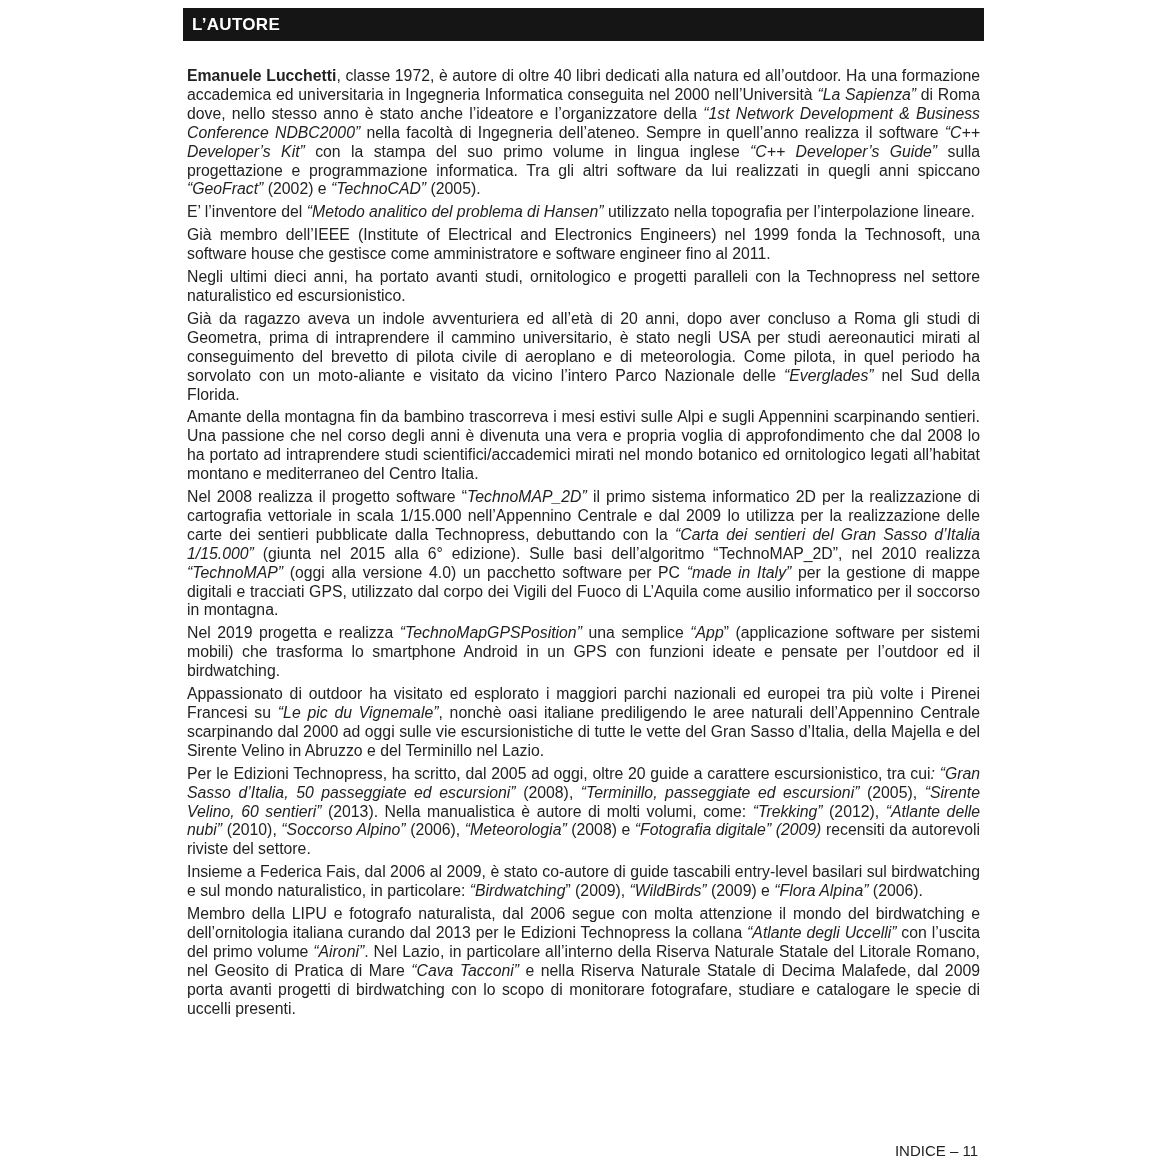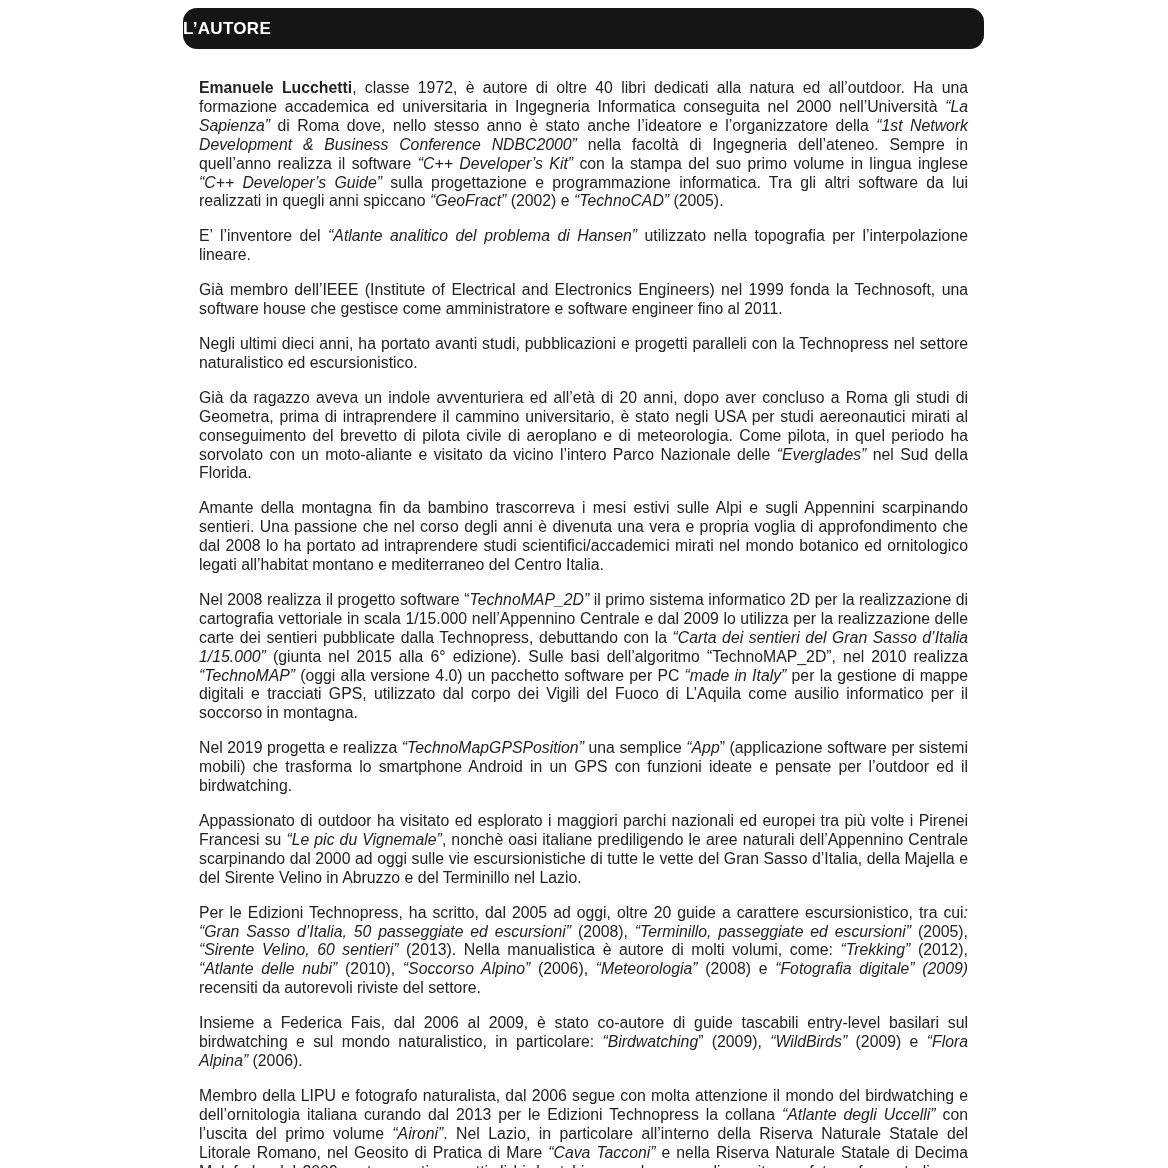--- a/index.html
+++ b/index.html
@@ -10,41 +10,41 @@
     background: var(--page-bg, #ffffff);
     font-family: "Liberation Sans", sans-serif;
     color: var(--text-color, #222222);
     overflow: hidden;
   }
   .titlebar {
     position: absolute;
     left: 183px;
     top: 8px;
     width: 801px;
-    height: 41px;
+    height: 33px;
     background: var(--header-bg, #151515);
     color: var(--header-fg, #ffffff);
     display: flex;
     align-items: center;
     box-sizing: border-box;
+    padding-left: 9px;
     font-size: 17px;
     font-weight: bold;
     letter-spacing: 0.3px;
-    border-radius: 14px;
   }
   .bio {
     position: absolute;
     left: 183px;
     top: 63px;
     width: 801px;
     font-size: 15.8px;
     line-height: 18.9px;
     text-align: justify;
   }
-  .bio p { margin: 16px; }
+  .bio p { margin: 4px; }
   .seg-b { font-weight: bold; }
   .seg-i { font-style: italic; }
   .footer {
     position: absolute;
     left: 183px;
     top: 1142px;
     width: 795px;
     text-align: right;
     font-size: 15px;
   }
@@ -53,27 +53,30 @@
 <body>
 
 <div class="page" style="--header-bg: #151515; --header-fg: #ffffff; --text-color: #222222; --page-bg: #ffffff;">
 
   <div class="titlebar">
     <span>L’AUTORE</span>
   </div>
 
   <div class="bio">
       <p><span class="seg-b ">Emanuele Lucchetti</span><span class="">, classe 1972, è autore di oltre 40 libri dedicati alla natura ed all’outdoor.  Ha una formazione accademica ed universitaria in Ingegneria Informatica conseguita nel 2000 nell’Università </span><span class="seg-i">“La Sapienza”</span><span class=""> di Roma dove, nello stesso anno è stato anche l’ideatore e l’organizzatore della </span><span class="seg-i">“1st Network Development &amp; Business Conference NDBC2000”</span><span class=""> nella facoltà di Ingegneria dell’ateneo. Sempre in quell’anno realizza il software </span><span class="seg-i">“C++ Developer’s Kit”</span><span class=""> con la stampa del suo primo volume in lingua inglese </span><span class="seg-i">“C++ Developer’s Guide”</span><span class=""> sulla progettazione e programmazione informatica.  Tra gli altri software da lui realizzati in quegli anni spiccano </span><span class="seg-i">“GeoFract”</span><span class=""> (2002) e </span><span class="seg-i">“TechnoCAD”</span><span class=""> (2005).</span></p>
-      <p><span class="">E’ l’inventore del </span><span class="seg-i">“Atlante analitico del problema di Hansen”</span><span class=""> utilizzato nella topografia per l’interpolazione lineare.</span></p>
+      <p><span class="">E’ l’inventore del </span><span class="seg-i">“Metodo analitico del problema di Hansen”</span><span class=""> utilizzato nella topografia per l’interpolazione lineare.</span></p>
       <p><span class="">Già membro dell’IEEE (Institute of Electrical and Electronics Engineers) nel 1999 fonda la Technosoft, una software house che gestisce come amministratore e software engineer fino al 2011.</span></p>
-      <p><span class="">Negli ultimi dieci anni, ha portato avanti studi, pubblicazioni e progetti paralleli con la Technopress nel settore naturalistico ed escursionistico.</span></p>
+      <p><span class="">Negli ultimi dieci anni, ha portato avanti studi, ornitologico e progetti paralleli con la Technopress nel settore naturalistico ed escursionistico.</span></p>
       <p><span class="">Già da ragazzo aveva un indole avventuriera ed all’età di 20 anni, dopo aver concluso a Roma gli studi di Geometra, prima di intraprendere il cammino universitario, è stato negli USA per studi aereonautici mirati al conseguimento del brevetto di pilota civile di aeroplano e di meteorologia. Come pilota, in quel periodo ha sorvolato con un moto-aliante e visitato da vicino l’intero Parco Nazionale delle </span><span class="seg-i">“Everglades”</span><span class=""> nel Sud della Florida.</span></p>
       <p><span class="">Amante della montagna fin da bambino trascorreva i mesi estivi sulle Alpi e sugli Appennini scarpinando sentieri. Una passione che nel corso degli anni è divenuta una vera e propria voglia di approfondimento che dal 2008 lo ha portato ad intraprendere studi scientifici/accademici mirati nel mondo botanico ed ornitologico legati all’habitat montano e mediterraneo del Centro Italia.</span></p>
       <p><span class="">Nel 2008 realizza il progetto software “</span><span class="seg-i">TechnoMAP_2D”</span><span class=""> il primo sistema informatico 2D per la realizzazione di cartografia vettoriale in scala 1/15.000 nell’Appennino Centrale e dal 2009 lo utilizza per la realizzazione delle carte dei sentieri pubblicate dalla Technopress, debuttando con la </span><span class="seg-i">“Carta dei sentieri del Gran Sasso d’Italia 1/15.000”</span><span class=""> (giunta nel 2015 alla 6° edizione). Sulle basi dell’algoritmo “TechnoMAP_2D”, nel 2010 realizza </span><span class="seg-i">“TechnoMAP”</span><span class=""> (oggi alla versione 4.0) un pacchetto software per PC </span><span class="seg-i">“made in Italy”</span><span class=""> per la gestione di mappe digitali e tracciati GPS, utilizzato dal corpo dei Vigili del Fuoco di L’Aquila come ausilio informatico per il soccorso in montagna.</span></p>
       <p><span class="">Nel 2019 progetta e realizza </span><span class="seg-i">“TechnoMapGPSPosition”</span><span class=""> una semplice </span><span class="seg-i">“App</span><span class="">” (applicazione software per sistemi mobili) che trasforma lo smartphone Android in un GPS con funzioni ideate e pensate per l’outdoor ed il birdwatching.</span></p>
       <p><span class="">Appassionato di outdoor ha visitato ed esplorato i maggiori parchi nazionali ed europei tra più volte i Pirenei Francesi su </span><span class="seg-i">“Le pic du Vignemale”</span><span class="">, nonchè oasi italiane prediligendo le aree naturali dell’Appennino Centrale scarpinando dal 2000 ad oggi sulle vie escursionistiche di tutte le vette del Gran Sasso d’Italia, della Majella e del Sirente Velino in Abruzzo e del Terminillo nel Lazio.</span></p>
       <p><span class="">Per le Edizioni Technopress, ha scritto, dal 2005 ad oggi, oltre 20 guide a carattere escursionistico, tra cui</span><span class="seg-i">:</span><span class=""> </span><span class="seg-i">“Gran Sasso d’Italia, 50 passeggiate ed escursioni”</span><span class=""> (2008), </span><span class="seg-i">“Terminillo, passeggiate ed escursioni”</span><span class=""> (2005), </span><span class="seg-i">“Sirente Velino, 60 sentieri”</span><span class=""> (2013). Nella manualistica è autore di molti volumi, come: </span><span class="seg-i">“Trekking”</span><span class=""> (2012), </span><span class="seg-i">“Atlante delle nubi”</span><span class=""> (2010), </span><span class="seg-i">“Soccorso Alpino”</span><span class=""> (2006), </span><span class="seg-i">“Meteorologia”</span><span class=""> (2008) e </span><span class="seg-i">“Fotografia digitale” (2009)</span><span class=""> recensiti da autorevoli riviste del settore.</span></p>
       <p><span class="">Insieme a Federica Fais, dal 2006 al 2009, è stato co-autore di guide tascabili entry-level basilari sul birdwatching e sul mondo naturalistico, in particolare: </span><span class="seg-i">“Birdwatching</span><span class="">” (2009), </span><span class="seg-i">“WildBirds”</span><span class=""> (2009) e </span><span class="seg-i">“Flora Alpina”</span><span class=""> (2006).</span></p>
       <p><span class="">Membro della LIPU e fotografo naturalista, dal 2006 segue con molta attenzione il mondo del birdwatching e dell’ornitologia italiana curando dal 2013 per le Edizioni Technopress la collana </span><span class="seg-i">“Atlante degli Uccelli”</span><span class=""> con l’uscita del primo volume </span><span class="seg-i">“Aironi”</span><span class="">. Nel Lazio, in particolare all’interno della Riserva Naturale Statale del Litorale Romano, nel Geosito di Pratica di Mare </span><span class="seg-i">“Cava Tacconi”</span><span class=""> e nella Riserva Naturale Statale di Decima Malafede, dal 2009 porta avanti progetti di birdwatching con lo scopo di monitorare fotografare, studiare e catalogare le specie di uccelli presenti.</span></p>
     </div>
 
+  <div class="footer">
+    <span>INDICE – 11</span>
+  </div>
 
 </div>
 
 </body></html>

